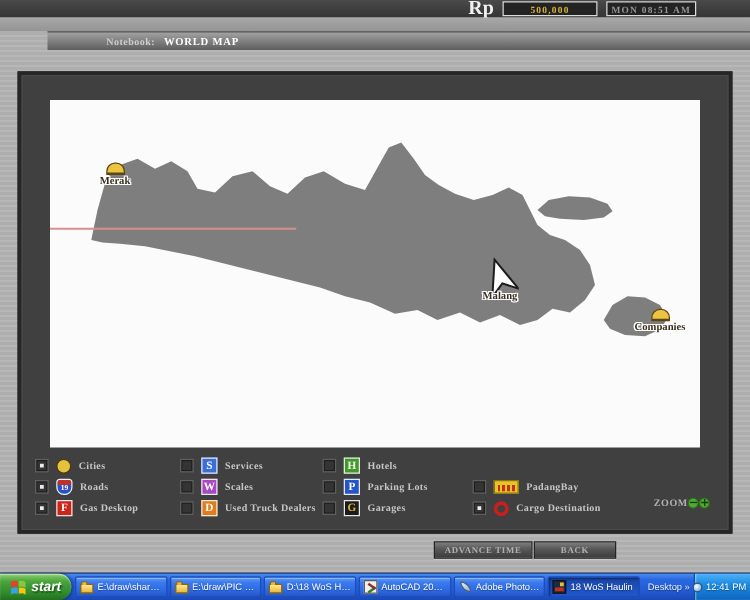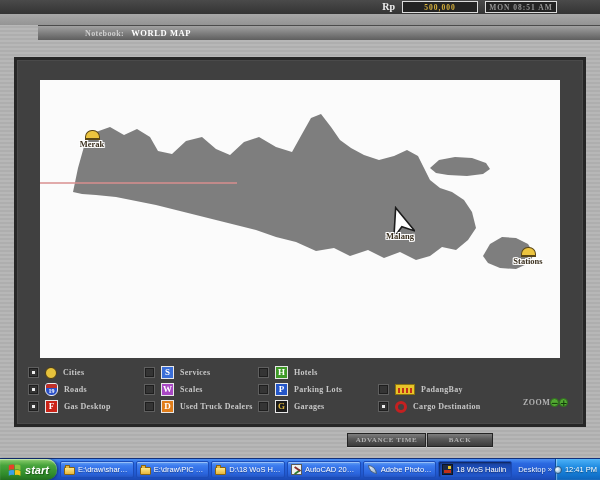--- a/index.html
+++ b/index.html
@@ -2,21 +2,21 @@
 <html><head>
 <meta charset="utf-8">
 <style>
   html,body{margin:0;padding:0;background:#888;}
   .screen{position:relative;width:600px;height:480px;overflow:hidden;
     background:repeating-linear-gradient(180deg,#b7b7b7 0 2px,#aeaeae 2px 4px);
     font-family:"Liberation Serif",serif;}
   
   .topbar{position:absolute;left:0;top:0;width:600px;height:14px;background:linear-gradient(#4a4a4a,#343434);
     display:flex;align-items:center;justify-content:flex-end;padding-right:43px;box-sizing:border-box;gap:7px;}
-  .rp{color:#f0f0f0;font-weight:bold;font-size:10px;line-height:10px;}
+  .rp{color:#f0f0f0;font-weight:bold;font-size:16px;line-height:10px;}
   .statbox{height:10px;border:1px solid #dcdcdc;background:#232323;display:flex;align-items:center;justify-content:center;
     font-weight:bold;font-size:7.5px;letter-spacing:1px;}
   .moneybox{width:74px;color:#d8b23c;text-align:center;}
   .clockbox{width:70px;color:#969696;}
   
   .strip{position:absolute;left:0;top:14px;width:600px;height:11px;background:linear-gradient(#a8a8a8,#949494);}
   .notebookbar{position:absolute;left:38px;top:25px;right:0;height:15px;
     background:linear-gradient(#a2a2a2,#838383 45%,#5e5e5e);border-top:1px solid #4c4c4c;
     display:flex;align-items:center;padding-left:47px;box-sizing:border-box;gap:7px;}
   .nb-label{color:#cfcfcf;font-weight:bold;font-size:8px;letter-spacing:.4px;}
@@ -137,21 +137,21 @@
 
       <div class="city" style="left:336px;top:126px;width:48px">
         <svg class="arrow-svg" width="30" height="32" viewBox="0 0 30 32">
           <polygon points="15,1 26,29 15,21 4,29" fill="#ffffff" stroke="#1c1c1c" stroke-width="1.6" transform="rotate(-18 15 15)"></polygon>
         </svg>
         <span class="city-label">Malang</span>
       </div>
 
       <div class="city" style="left:462px;top:167px;width:52px">
         <span class="dome"></span>
-        <span class="city-label">Stations</span>
+        <span class="city-label">Companies</span>
       </div>
     </div>
 
     <div class="lg-item" style="left:11px;top:306px">
       <span class="lg-check checked"></span>
       <span class="lg-icon circle" style="background: rgb(230, 194, 60);"></span>
       <span class="lg-label">Cities</span>
     </div>
     <div class="lg-item" style="left:11px;top:323px">
       <span class="lg-check checked"></span>

